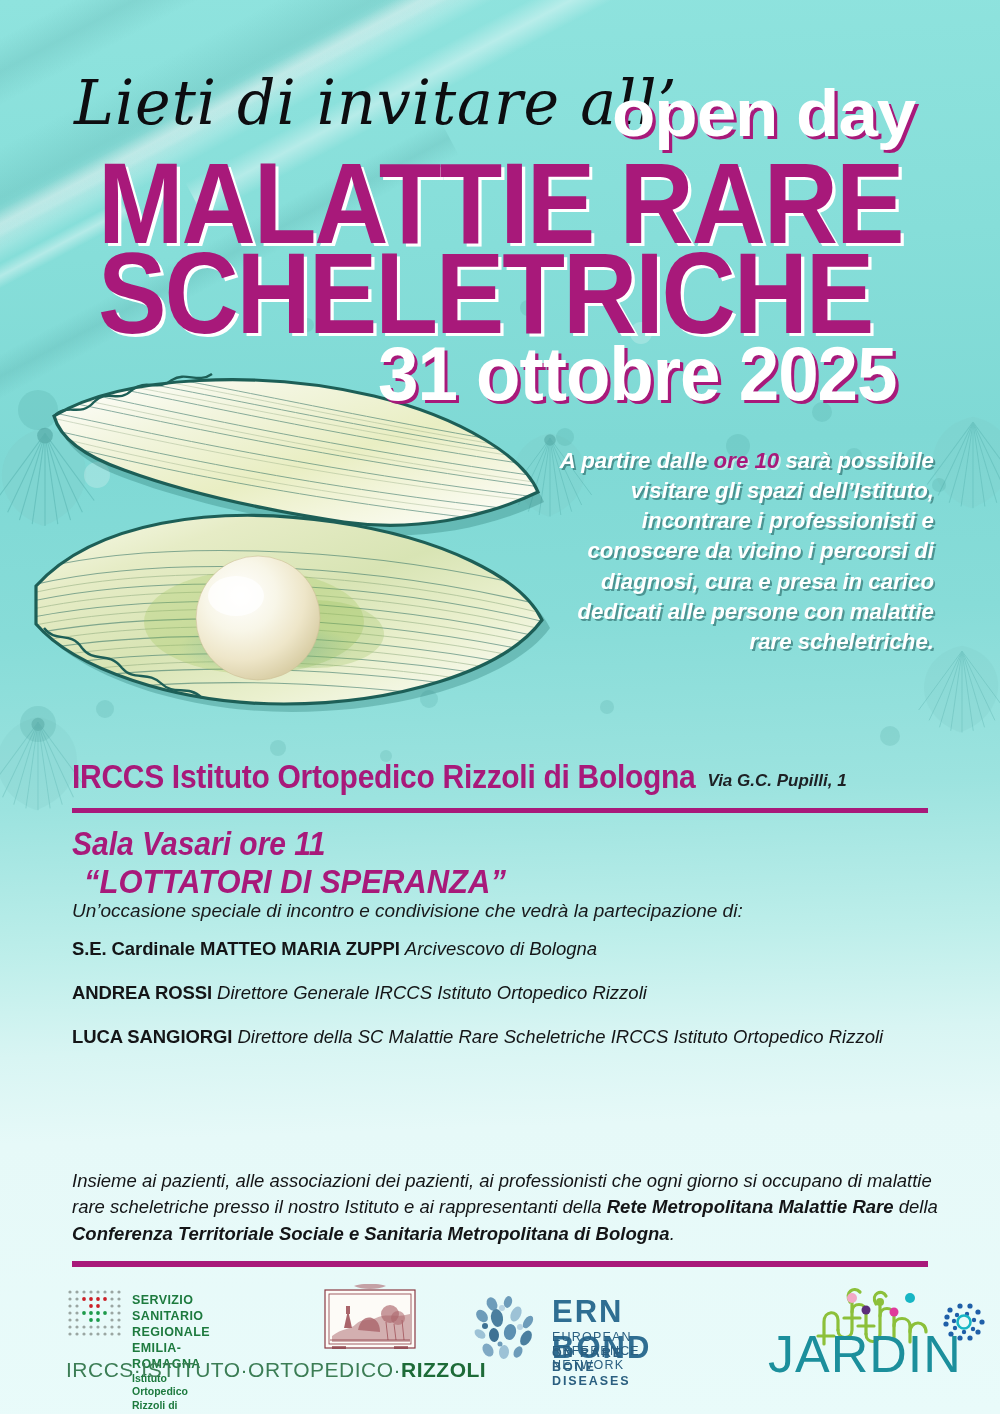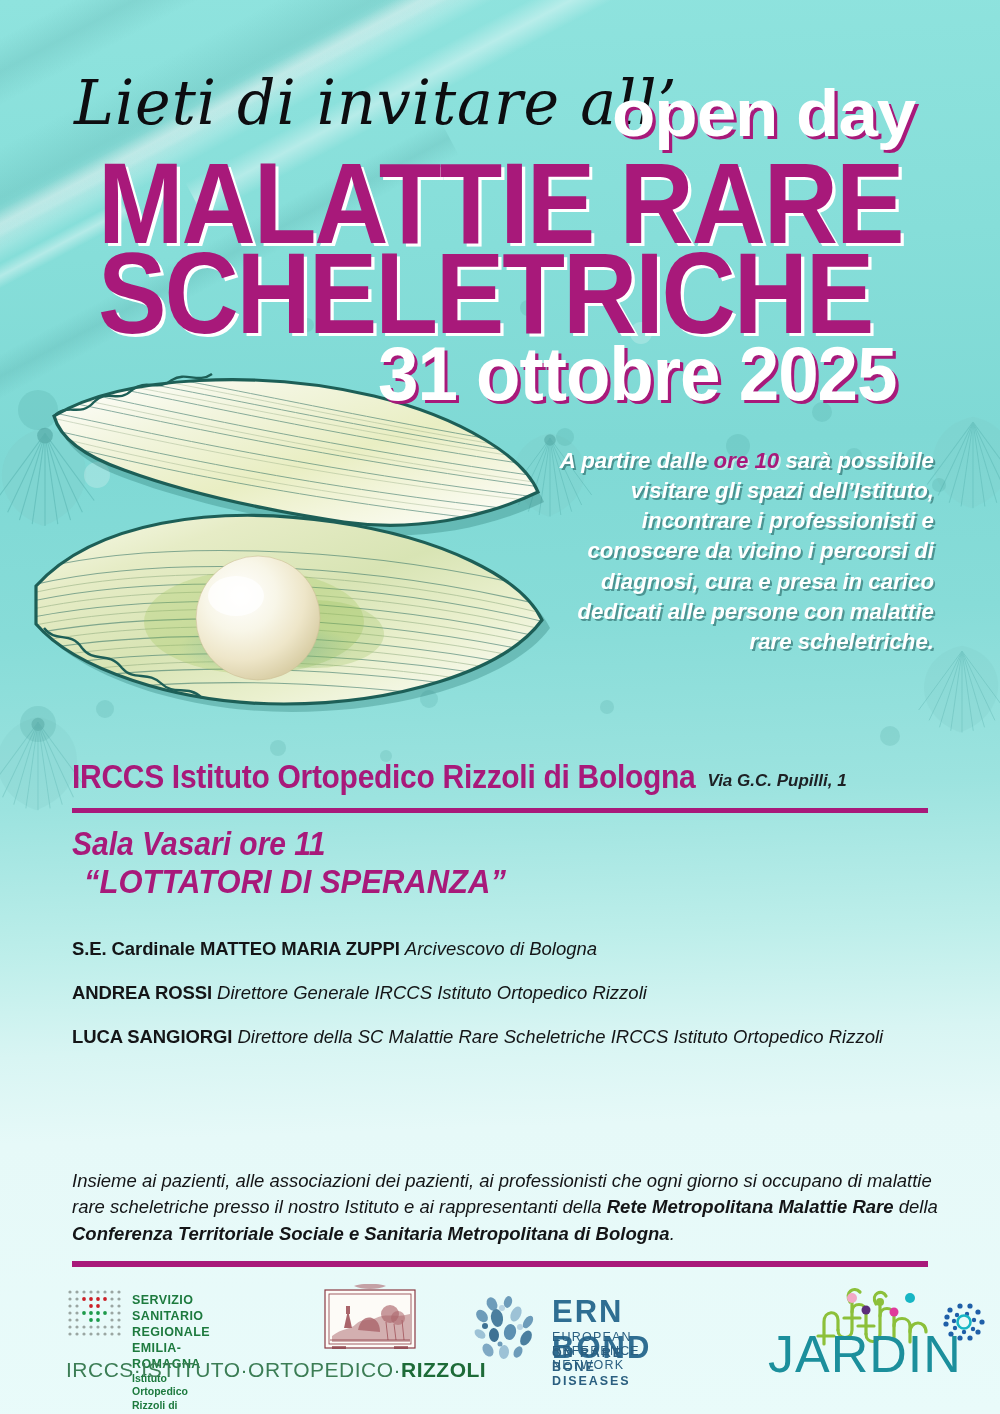--- a/index.html
+++ b/index.html
@@ -438,20 +438,21 @@
     <span>A partire dalle </span><span class="hl">ore 10</span><span> sarà possibile visitare gli spazi dell’Istituto, incontrare i professionisti e conoscere da vicino i percorsi di diagnosi, cura e presa in carico dedicati alle persone con malattie rare scheletriche.</span>
   </div>
 
   <div class="venue">
     <span class="venue-main">IRCCS Istituto Ortopedico Rizzoli di Bologna</span><span class="venue-addr">Via G.C. Pupilli, 1</span>
   </div>
   <div class="rule top"></div>
 
   <div class="sala">Sala Vasari ore 11</div>
   <div class="title-quote">“LOTTATORI DI SPERANZA”</div>
+  <div class="subline">Un’occasione speciale di incontro e condivisione che vedrà la partecipazione di:</div>
 
   <div class="speakers">
     <div class="spk">
       <span class="nm">S.E. Cardinale MATTEO MARIA ZUPPI</span>
       <span class="rl">Arcivescovo di Bologna</span>
     </div>
     <div class="spk">
       <span class="nm">ANDREA ROSSI</span>
       <span class="rl">Direttore Generale IRCCS Istituto Ortopedico Rizzoli</span>
     </div>

